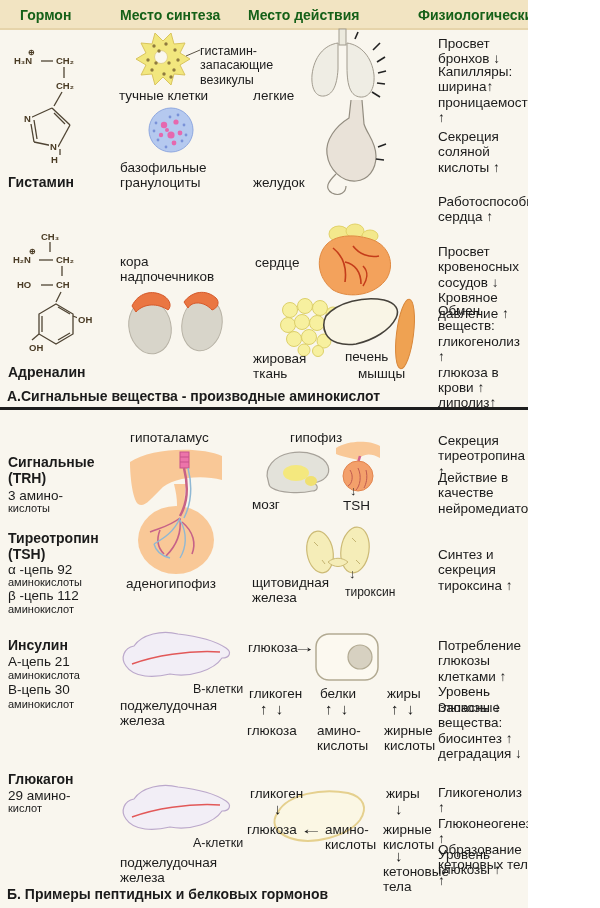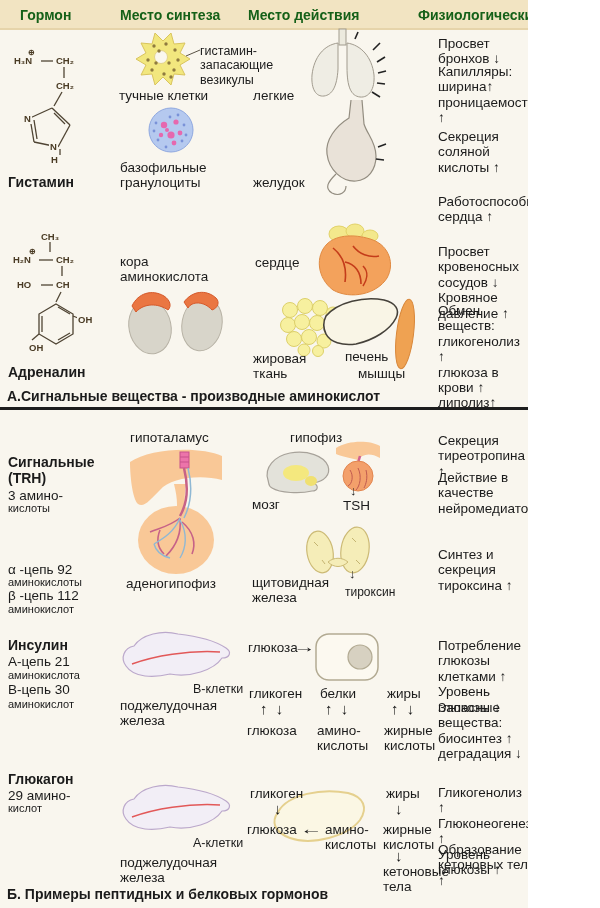--- a/index.html
+++ b/index.html
@@ -277,21 +277,21 @@
   <div class="t" style="left:438px;top:64px">Капилляры:
 ширина↑
 проницаемость ↑</div>
   <div class="t" style="left:438px;top:129px">Секреция
 соляной
 кислоты ↑</div>
   <div class="t" style="left:438px;top:194px">Работоспособность
 сердца ↑</div>
 
   <div class="t" style="left:120px;top:254px">кора
-аминокислота</div>
+надпочечников</div>
   <div class="t" style="left:255px;top:255px">сердце</div>
   <div class="t" style="left:253px;top:351px">жировая
 ткань</div>
   <div class="t" style="left:345px;top:349px">печень</div>
   <div class="t" style="left:358px;top:366px">мышцы</div>
   <div class="nm" style="left:8px;top:364px">Адреналин</div>
   <div class="t" style="left:438px;top:244px">Просвет кровеносных
 сосудов ↓
 Кровяное давление ↑</div>
   <div class="t" style="left:438px;top:303px">Обмен веществ:
@@ -299,20 +299,22 @@
 глюкоза в крови ↑
 липолиз↑</div>
 
   <div class="sec" style="left:7px;top:388px">А.Сигнальные вещества - производные аминокислот</div>
   <div class="rule" style="top:407px"></div>
 
   <div class="nm" style="left:8px;top:454px">Сигнальные
 (TRH)</div>
   <div class="t" style="left:8px;top:488px">3 амино-</div>
   <div class="t sm" style="left:8px;top:502px">кислоты</div>
+  <div class="nm" style="left:8px;top:530px">Тиреотропин
+(TSH)</div>
   <div class="t" style="left:8px;top:562px">α -цепь 92</div>
   <div class="t sm" style="left:8px;top:576px">аминокислоты</div>
   <div class="t" style="left:8px;top:588px">β -цепь 112</div>
   <div class="t sm" style="left:8px;top:603px">аминокислот</div>
 
   <div class="t" style="left:130px;top:430px">гипоталамус</div>
   <div class="t" style="left:126px;top:576px">аденогипофиз</div>
   <div class="t" style="left:290px;top:430px">гипофиз</div>
   <div class="t" style="left:252px;top:497px">мозг</div>
   <div class="arr" style="left:350px;top:484px;font-size:13px">↓</div>

